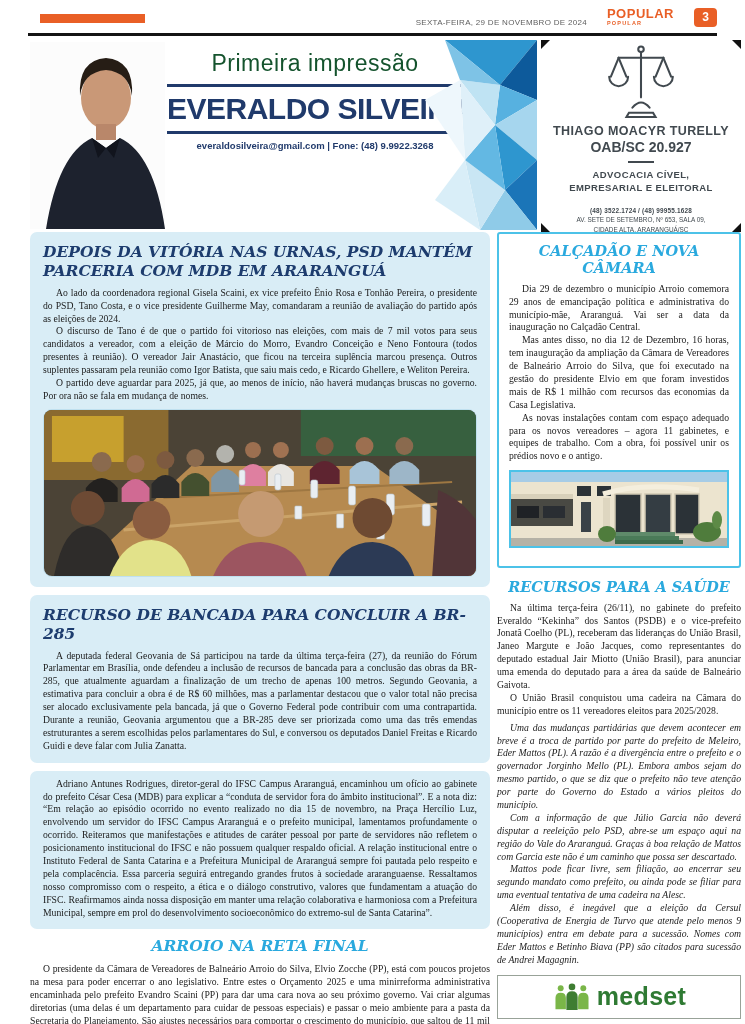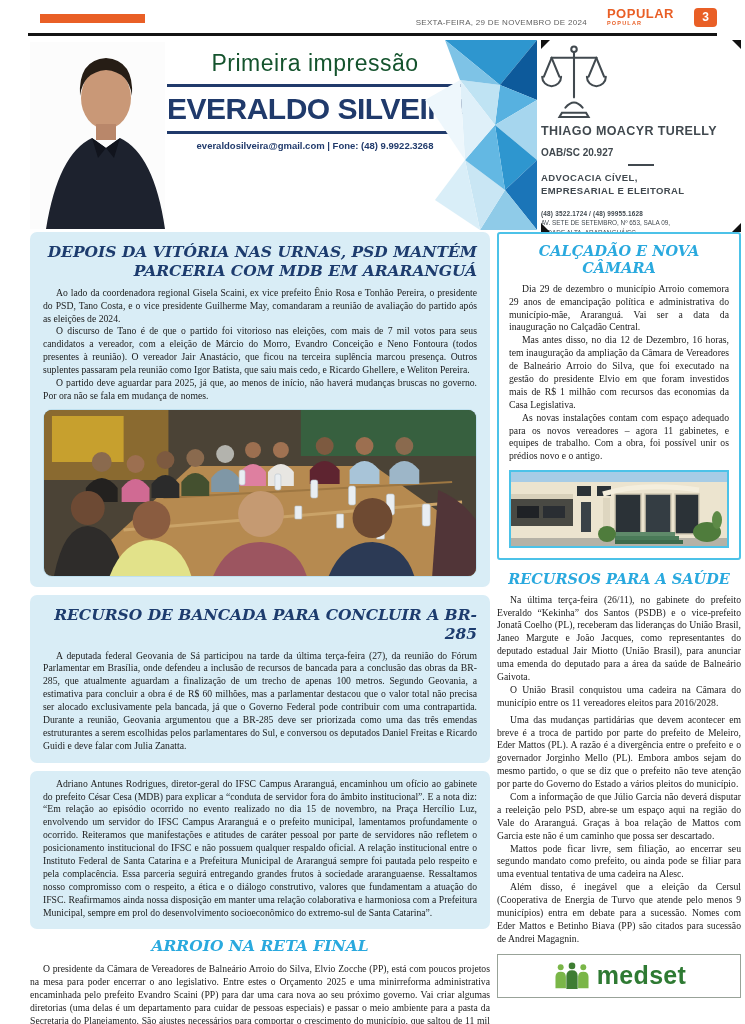--- a/index.html
+++ b/index.html
@@ -24,55 +24,55 @@
   .kicker{font-family:"Liberation Sans",sans-serif;color:#14532d;font-size:23px;letter-spacing:.5px;}
   .rule-navy{height:3px;background:#203a6b;margin:7px 0 5px;}
   .rule-navy2{height:3px;background:#203a6b;margin:5px 0 6px;}
   .banner-title{font-family:"Liberation Sans",sans-serif;font-weight:bold;color:#203a6b;
                 font-size:30px;letter-spacing:-.5px;white-space:nowrap;}
   .banner-contact{font-family:"Liberation Sans",sans-serif;font-weight:bold;color:#203a6b;font-size:9.5px;}
   .poly{position:absolute;left:405px;top:40px;width:132px;height:190px;}
 
   
   .ad{position:absolute;left:541px;top:40px;width:200px;height:192px;
-      font-family:"Liberation Sans",sans-serif;color:#41494f;}
+      font-family:"Liberation Sans",sans-serif;color:#41494f;text-align:center;}
   .corner{position:absolute;width:0;height:0;}
   .c-tl{left:0;top:0;border-top:9px solid #111;border-right:9px solid transparent;}
   .c-tr{right:0;top:0;border-top:9px solid #111;border-left:9px solid transparent;}
   .c-bl{left:0;bottom:0;border-bottom:9px solid #111;border-right:9px solid transparent;}
   .c-br{right:0;bottom:0;border-bottom:9px solid #111;border-left:9px solid transparent;}
   .ad-inner{padding-top:4px;}
   .ad-name{font-size:12.5px;font-weight:bold;letter-spacing:.4px;margin-top:2px;}
-  .ad-oab{font-size:10px;font-weight:bold;margin-top:9px;}
+  .ad-oab{font-size:14px;font-weight:bold;margin-top:1px;}
   .ad-div{width:26px;height:2px;background:#41494f;margin:6px auto;}
   .ad-serv{font-size:9.5px;font-weight:bold;letter-spacing:.4px;line-height:1.35;white-space:pre-line;}
   .ad-phones{font-size:6.4px;margin-top:12px;font-weight:bold;letter-spacing:.2px;}
   .ad-addr{font-size:6.4px;margin-top:2px;line-height:1.3;}
   .ad-addr3{font-size:4.8px;color:#6b7277;}
 
   
   .col-left{position:absolute;left:30px;top:232px;width:460px;}
   .col-right{position:absolute;left:497px;top:232px;width:244px;}
 
   .bluebox{background:#d9edf6;border-radius:7px;padding:7px 13px 10px;margin-bottom:8px;}
   .h-navy{font-family:"DejaVu Serif",serif;font-style:italic;font-weight:bold;color:#1d3c6e;
-          font-size:15.5px;text-align:right;margin:3px 0 6px;line-height:1.25;}
+          font-size:15.5px;text-align:left;margin:3px 0 6px;line-height:1.25;}
   .h-cyan{font-family:"DejaVu Serif",serif;font-style:italic;font-weight:bold;color:#2aa9de;
           font-size:14.5px;text-align:center;margin:4px 0 6px;line-height:1.2;}
   .h-cyan-lg{font-size:15.5px;margin:6px 0 7px;}
   .body-text p{font-size:9.7px;line-height:1.33;text-align:justify;margin:0;
                text-indent:13px;color:#1b1b1b;}
-  .italic-text p{}
+  .italic-text p{font-style:italic;}
 
   .meeting-photo{margin-top:6px;border-radius:9px;overflow:hidden;height:166px;
                  border:1px solid #bfe0ef;}
   .meeting-photo svg{display:block;width:100%;height:100%;}
 
   .calc-box{border:2px solid #4cc2e8;border-radius:3px;background:#fff;
-            padding:4px 10px 10px;margin-bottom:10px;}
+            padding:4px 10px 18px;margin-bottom:10px;}
   .building-photo{margin-top:7px;border:2px solid #4cc2e8;height:74px;overflow:hidden;}
   .building-photo svg{display:block;width:100%;height:100%;}
 
   .sect{margin-bottom:4px;}
 
   .medset-box{border:1px solid #98a298;background:#fff;margin-top:8px;height:42px;
               display:flex;align-items:center;justify-content:center;gap:5px;}
   .medset-text{color:#2f7a33;font-family:"Liberation Sans",sans-serif;font-size:25px;
                font-weight:bold;letter-spacing:.3px;line-height:1;}
 </style>
@@ -271,21 +271,21 @@
           <ellipse cx="96" cy="62" rx="9" ry="8" fill="#4f7c3c"></ellipse>
           <ellipse cx="196" cy="60" rx="14" ry="10" fill="#4f7c3c"></ellipse>
           <ellipse cx="206" cy="48" rx="5" ry="9" fill="#5d8a46"></ellipse>
         </svg>
       </div>
     </div>
 
     <div class="body-text sect">
       <h2 class="h-cyan">RECURSOS PARA A SAÚDE</h2>
       <p>Na última terça-feira (26/11), no gabinete do prefeito Everaldo “Kekinha” dos Santos (PSDB) e o vice-prefeito Jonatã Coelho (PL), receberam das lideranças do União Brasil, Janeo Margute e João Jacques, como representantes do deputado estadual Jair Miotto (União Brasil), para anunciar uma emenda do deputado para a área da saúde de Balneário Gaivota.</p>
-      <p>O União Brasil conquistou uma cadeira na Câmara do município entre os 11 vereadores eleitos para 2016/2028.</p>
+      <p>O União Brasil conquistou uma cadeira na Câmara do município entre os 11 vereadores eleitos para 2025/2028.</p>
     </div>
 
     <div class="body-text italic-text sect">
       <p>Uma das mudanças partidárias que devem acontecer em breve é a troca de partido por parte do prefeito de Meleiro, Eder Mattos (PL). A razão é a divergência entre o prefeito e o governador Jorginho Mello (PL). Embora ambos sejam do mesmo partido, o que se diz que o prefeito não teve atenção por parte do Governo do Estado a vários pleitos do município.</p>
       <p>Com a informação de que Júlio Garcia não deverá disputar a reeleição pelo PSD, abre-se um espaço aqui na região do Vale do Araranguá. Graças à boa relação de Mattos com Garcia este não é um caminho que possa ser descartado.</p>
       <p>Mattos pode ficar livre, sem filiação, ao encerrar seu segundo mandato como prefeito, ou ainda pode se filiar para uma eventual tentativa de uma cadeira na Alesc.</p>
       <p>Além disso, é inegável que a eleição da Cersul (Cooperativa de Energia de Turvo que atende pelo menos 9 municípios) entra em debate para a sucessão. Nomes com Eder Mattos e Betinho Biava (PP) são citados para sucessão de Andrei Magagnin.</p>
     </div>
 
     <div class="medset-box">

